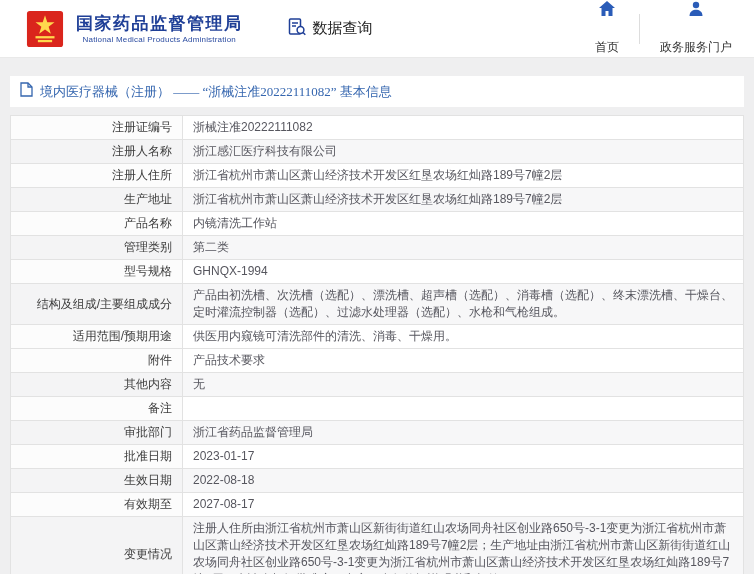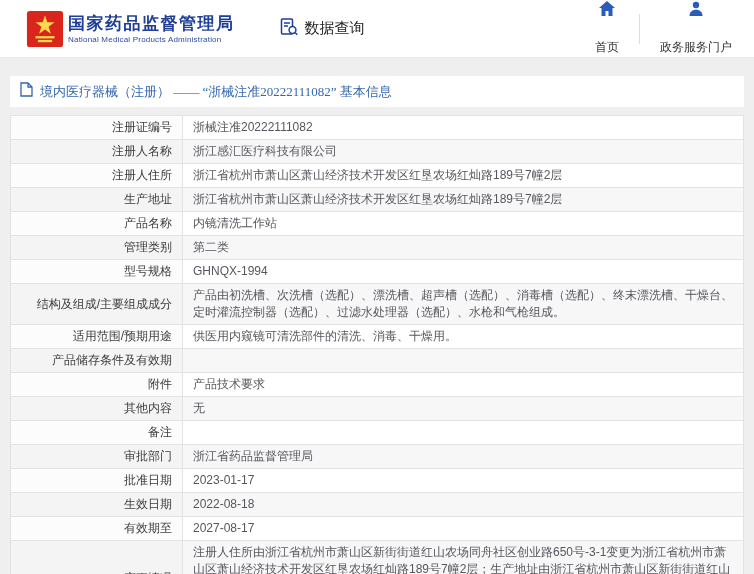--- a/index.html
+++ b/index.html
@@ -12,25 +12,25 @@
   }
   
   .header {
     height: 58px;
     background: #ffffff;
     display: flex;
     align-items: center;
     padding: 0 22px 0 26px;
     border-bottom: 1px solid #e9e9e9;
   }
-  .brand { display: flex; align-items: center; gap: 4px; }
+  .brand { display: flex; align-items: center; gap: 12px; }
   .emblem-svg { width: 38px; height: 38px; display: block; }
   .brand-text { display: flex; flex-direction: column; }
   .brand-cn { font-size: 17px; font-weight: bold; color: #1f3f97; letter-spacing: 1.5px; line-height: 1.25; }
-  .brand-en { font-size: 8px; color: #2a4ba0; letter-spacing: 0.2px; }
+  .brand-en { font-size: 8px; color: #2a4ba0; letter-spacing: 0.2px; text-align: center; }
   .nav-query {
     display: flex; align-items: center; gap: 6px;
     margin-left: 44px; font-size: 15px; color: #222; cursor: pointer;
   }
   .spacer { flex: 1; }
   .nav-right { display: flex; align-items: center; }
   .nav-item {
     display: flex; flex-direction: column; align-items: center; gap: 20px;
     font-size: 12px; color: #333; text-decoration: none; cursor: pointer;
   }
@@ -155,24 +155,20 @@
           <td class="val">GHNQX-1994</td>
         </tr>
         <tr class="alt">
           <td class="lbl">结构及组成/主要组成成分</td>
           <td class="val">产品由初洗槽、次洗槽（选配）、漂洗槽、超声槽（选配）、消毒槽（选配）、终末漂洗槽、干燥台、定时灌流控制器（选配）、过滤水处理器（选配）、水枪和气枪组成。</td>
         </tr>
         <tr>
           <td class="lbl">适用范围/预期用途</td>
           <td class="val">供医用内窥镜可清洗部件的清洗、消毒、干燥用。</td>
         </tr>
-        <tr class="alt">
-          <td class="lbl">产品储存条件及有效期</td>
-          <td class="val"></td>
-        </tr>
         <tr>
           <td class="lbl">附件</td>
           <td class="val">产品技术要求</td>
         </tr>
         <tr class="alt">
           <td class="lbl">其他内容</td>
           <td class="val">无</td>
         </tr>
         <tr>
           <td class="lbl">备注</td>

